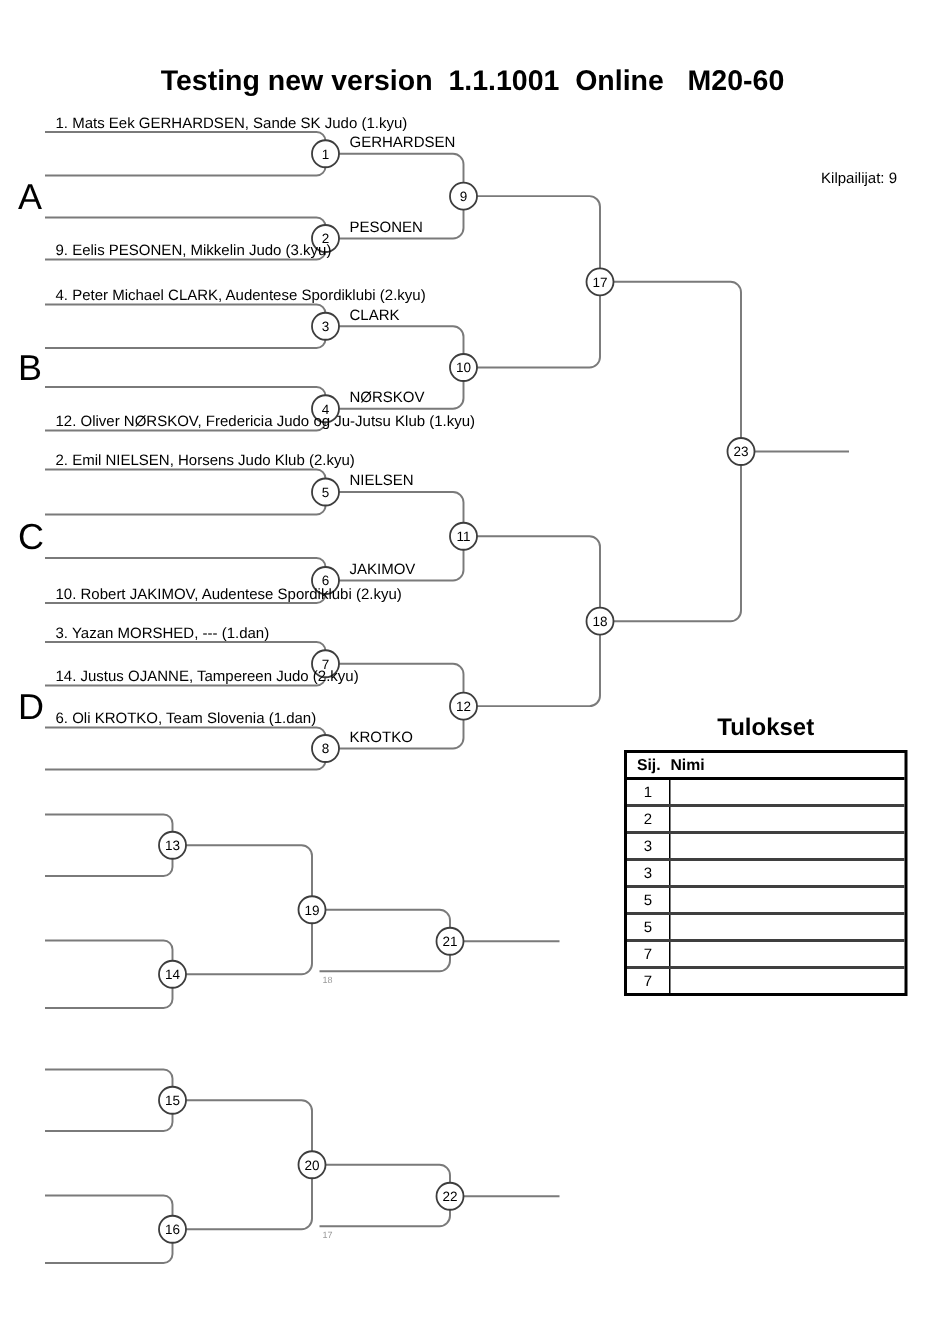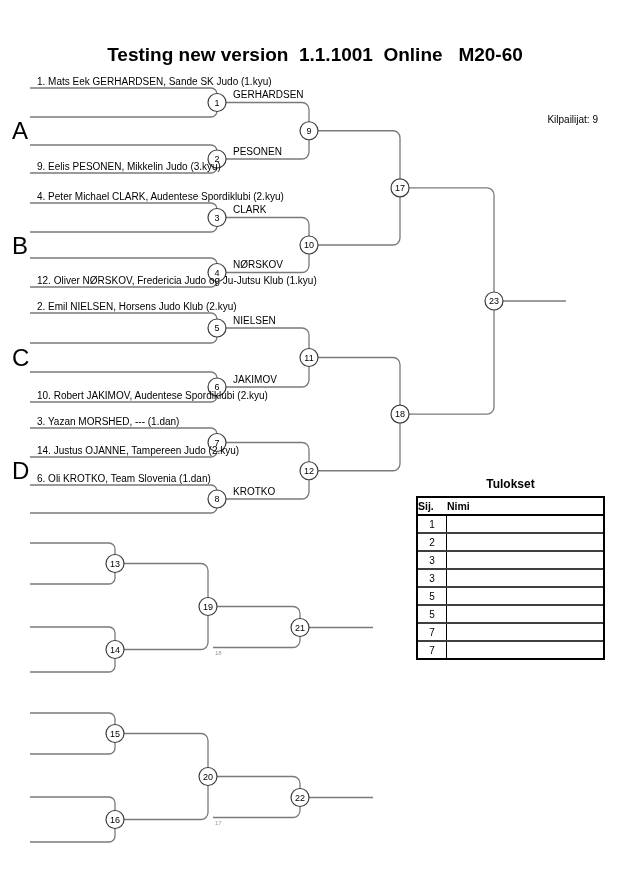--- a/index.html
+++ b/index.html
@@ -4,25 +4,25 @@
 <style>
   html,body{margin:0;padding:0;background:#fff;}
   #page{position:relative;width:630px;height:891px;background:#ffffff;overflow:hidden;
         font-family:"Liberation Sans",sans-serif;color:#000000;}
   #title{position:absolute;left:0;top:44px;width:100%;text-align:center;
          font-size:19px;font-weight:bold;white-space:pre;}
   #competitors{position:absolute;top:86px;right:32px;font-size:10px;margin-top:28px;}
   #bracket-wrap{position:absolute;left:0;top:0;width:630px;height:891px;}
   
   #results{position:absolute;left:416px;top:477px;width:189px;}
-  #results .rtitle{text-align:center;font-weight:bold;font-size:12px;margin:0 0 5px 0;}
+  #results .rtitle{text-align:center;font-weight:bold;font-size:16px;margin:0 0 5px 0;}
   .rtable{border:2px solid #000;background:#fff;}
   .rhead{display:flex;height:16px;align-items:center;border-bottom:2px solid #000;
          font-weight:bold;font-size:10.5px;}
-  .rhead .c1{width:29px;}
+  .rhead .c1{width:29px;text-align:center;}
   .rhead .c2{flex:1;text-align:left;}
   .rrow{display:flex;height:16px;align-items:stretch;font-size:10px;}
   .rrow + .rrow{border-top:2px solid #3f3f3f;}
   .rrow .c1{width:28px;border-right:1px solid #000;display:flex;
             align-items:center;justify-content:center;}
   .rrow .c2{flex:1;}
 </style>
 </head>
 <body>
 

